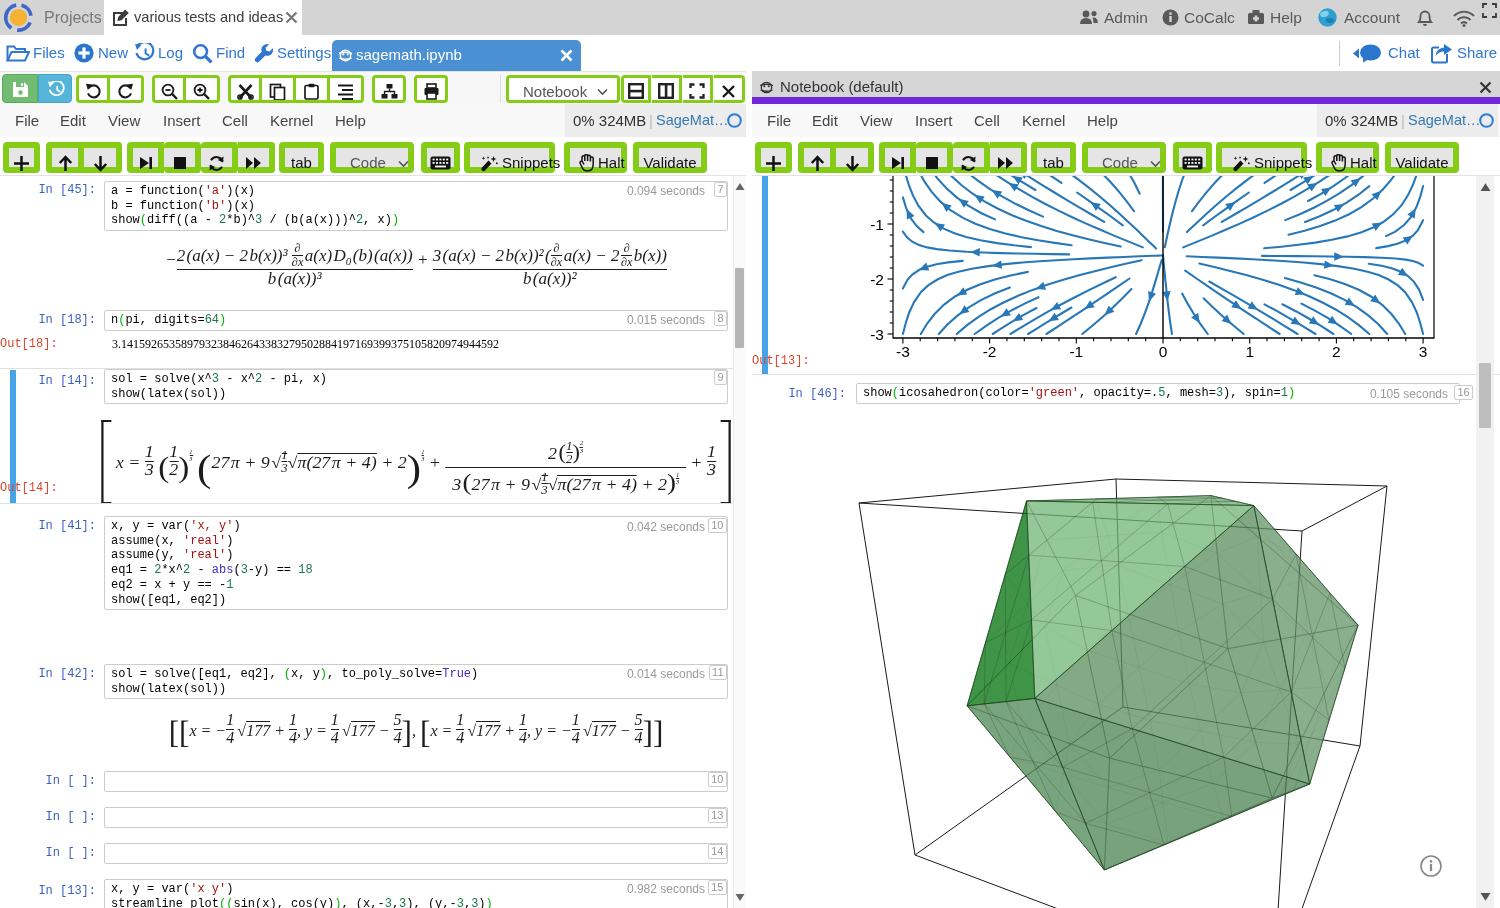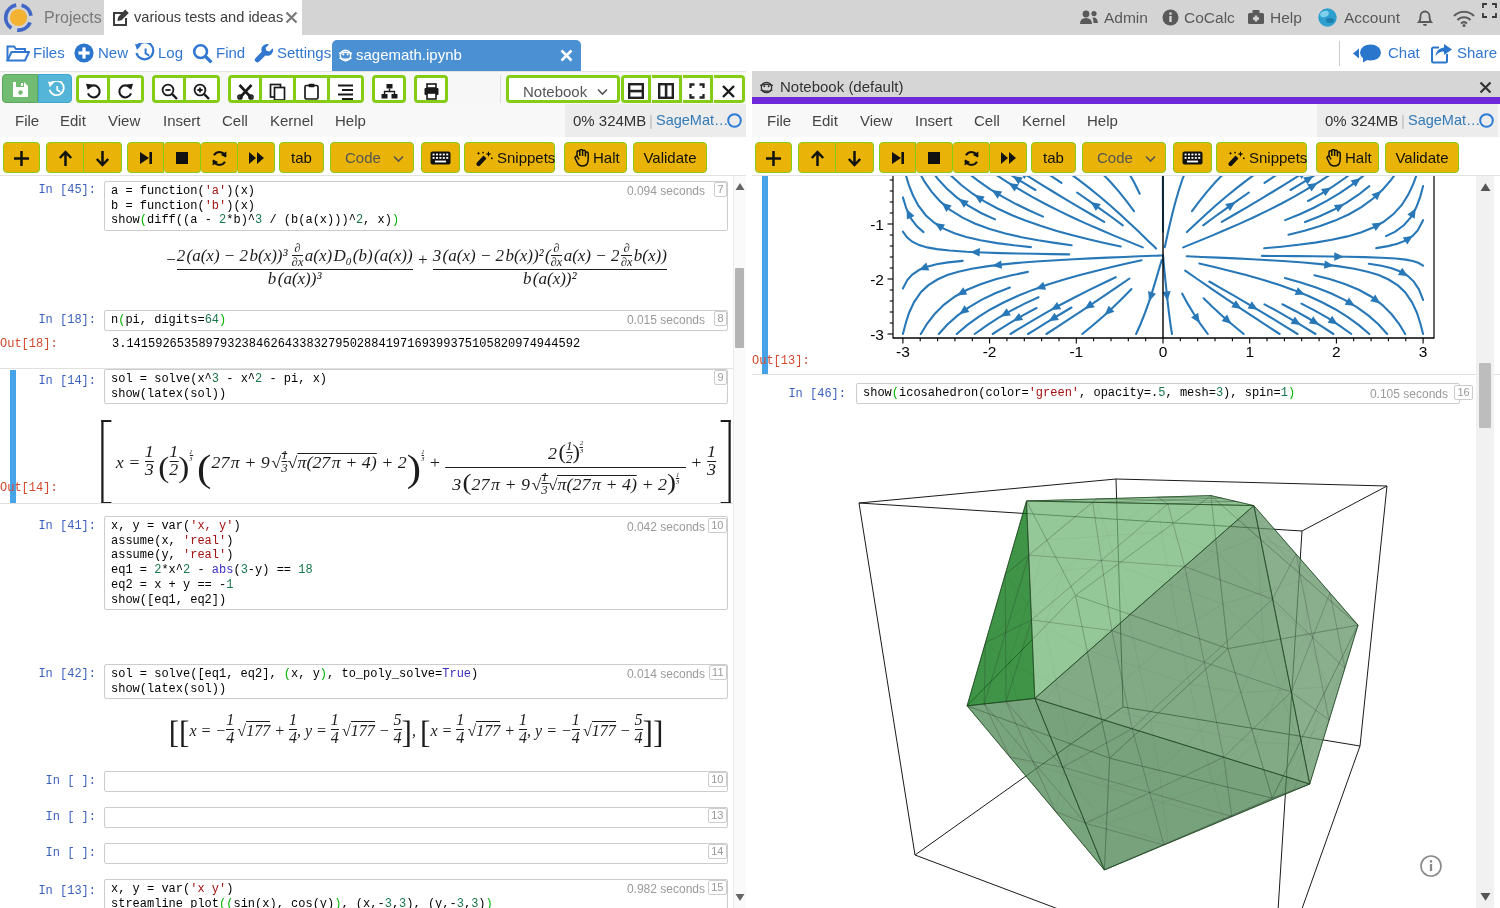--- a/index.html
+++ b/index.html
@@ -13,21 +13,21 @@
 .r2item{position:absolute;top:0;line-height:36px;font-size:15px;color:#3177d0;white-space:nowrap}
 #tab2{position:absolute;left:332px;top:5px;width:249px;height:31px;background:#4a90d2;border-radius:5px 5px 0 0;color:#fff}
 #tab2 .t{position:absolute;left:24px;top:0;line-height:30px;font-size:15px;white-space:nowrap}
 .panel-bg{position:absolute;background:#f7f7f7}
 .tbtn{position:absolute;height:28px;background:#fff;border:3px solid #84cc16;top:3px}
 .menurow{position:absolute;height:33px;background:#f8f8f8;font-size:15px;color:#454545}
 .menurow span{position:absolute;top:0;line-height:33px}
 .kinfo{position:absolute;top:0;height:33px;background:#ececec;line-height:33px;font-size:15px;color:#333}
 .kinfo .sg{color:#337ab7}
 .tb2{position:absolute;height:39px;background:#fff;border-bottom:1px solid #e2e2e2}
-.b2{position:absolute;top:5px;height:31px;background:#eab308;border:1px solid #84cc16;border-radius:4px;
+.b2{position:absolute;top:5px;height:31px;background:#e5e5e5;border:6px solid #84cc16;border-radius:4px;
  font-size:15px;color:#111;text-align:center}
 .b2 .lbl{line-height:29px}
 .cellbox{position:absolute;border:1px solid #ccc;border-radius:2px;background:#fff;width:624px}
 .cellbox pre{font-family:"Liberation Mono",monospace;font-size:12px;line-height:14.7px;padding:2px 0 2px 6px;color:#000}
 .inlab{position:absolute;font-family:"Liberation Mono",monospace;font-size:12px;color:#3a5fbc;width:96px;text-align:right}
 .outlab{position:absolute;font-family:"Liberation Mono",monospace;font-size:12px;color:#d2492e;width:100px;text-align:left}
 .secs{position:absolute;font-size:12px;color:#9a9a9a;white-space:nowrap}
 .badge{position:absolute;font-size:11px;color:#999;border:1px solid #ccc;background:#fff;padding:0 2.5px;line-height:13px;border-radius:2px}
 .s{color:#a11111}.n{color:#16764a}.bt{color:#3a2fc0}.mb{color:#00b300}
 .mathout{position:absolute;font-family:"Liberation Serif",serif;font-style:italic;color:#1c1c1c;text-align:center;white-space:nowrap}
@@ -518,21 +518,21 @@
 <div class="secs" style="right:41px;top:8px">0.094 seconds</div>
 <div class="badge" style="right:19px;top:6px">7</div>
 <div class="mathout" style="left:104px;top:66px;width:624px;font-size:17px">−<span class="frac" style="vertical-align:-1.1em"><span>2 (a(x) − 2 b(x))³ <span class="frac" style="font-size:72%;vertical-align:-0.4em"><span>∂</span><span>∂x</span></span> a(x) D<sub style="font-size:65%">0</sub> (b) (a(x))</span><span>b (a(x))³</span></span> + <span class="frac" style="vertical-align:-1.1em"><span>3 (a(x) − 2 b(x))² (<span class="frac" style="font-size:72%;vertical-align:-0.4em"><span>∂</span><span>∂x</span></span> a(x) − 2 <span class="frac" style="font-size:72%;vertical-align:-0.4em"><span>∂</span><span>∂x</span></span> b(x))</span><span>b (a(x))²</span></span></div>
 <div class="inlab" style="left:0;top:137px">In [18]:</div>
 <div class="cellbox" style="left:104px;top:134px;height:21px">
       <pre>n<span class="mb">(</span>pi, digits=<span class="n">64</span><span class="mb">)</span></pre>
     </div>
 <div class="secs" style="right:41px;top:137px">0.015 seconds</div>
 <div class="badge" style="right:19px;top:135px">8</div>
 <div class="outlab" style="left:0;top:161px">Out[18]:</div>
-<div style="position:absolute;left:112px;top:161px;font-family:Liberation Mono, monospace;font-size:12px;color:#000">3.141592653589793238462643383279502884197169399375105820974944592</div>
+<div style="position:absolute;left:112px;top:161px;font-family:Liberation Serif, serif;font-size:12px;color:#000">3.141592653589793238462643383279502884197169399375105820974944592</div>
 <div style="position:absolute;left:0;top:192px;width:746px;height:1px;background:#e0e0e0"></div>
 <div style="position:absolute;left:10px;top:194px;width:6px;height:133px;background:#47a3e8"></div>
 <div class="inlab" style="left:0;top:198px">In [14]:</div>
 <div class="cellbox" style="left:104px;top:193px;height:35px">
       <pre>sol = solve(x^<span class="n">3</span> - x^<span class="n">2</span> - pi, x)
 show(latex(sol))</pre>
     </div>
 <div class="badge" style="right:19px;top:194px">9</div>
 <div class="outlab" style="left:0;top:305px">Out[14]:</div>
 <div class="mathout" style="left:104px;top:244px;width:624px;font-size:16px;line-height:1"><span style="display:inline-block;transform:scaleX(1.12);transform-origin:50% 50%"><span class="lbr" style="margin-right:4px"></span><span style="display:inline-block;vertical-align:-0.15em">x = <span class="frac" style="vertical-align:-0.45em"><span>1</span><span>3</span></span> <span style="font-size:185%;vertical-align:-0.3em;font-style:normal;font-weight:300">(</span><span class="frac" style="vertical-align:-0.45em"><span>1</span><span>2</span></span><span style="font-size:185%;vertical-align:-0.3em;font-style:normal;font-weight:300">)</span><span class="up"><span class="frac" style="font-size:52%;vertical-align:0.2em"><span>1</span><span>3</span></span></span> <span style="font-size:240%;vertical-align:-0.35em;font-style:normal;font-weight:300">(</span>27 π + 9 <span class="rad">√<span class="bar"><span class="frac" style="font-size:72%;vertical-align:-0.35em"><span>1</span><span>3</span></span></span></span><span class="rad">√<span class="bar">π(27 π + 4)</span></span> + 2<span style="font-size:240%;vertical-align:-0.35em;font-style:normal;font-weight:300">)</span><span class="up"><span class="frac" style="font-size:52%;vertical-align:0.2em"><span>1</span><span>3</span></span></span> + <span class="frac" style="vertical-align:-1.4em"><span style="padding:2px 6px">2 <span style="font-size:125%;font-style:normal">(</span><span class="frac" style="font-size:72%;vertical-align:-0.35em"><span>1</span><span>2</span></span><span style="font-size:125%;font-style:normal">)</span><span class="up"><span class="frac" style="font-size:52%;vertical-align:0.2em"><span>2</span><span>3</span></span></span></span><span style="padding:2px 6px">3 <span style="font-size:150%;font-style:normal;font-weight:300">(</span>27 π + 9 <span class="rad">√<span class="bar"><span class="frac" style="font-size:72%;vertical-align:-0.35em"><span>1</span><span>3</span></span></span></span><span class="rad">√<span class="bar">π(27 π + 4)</span></span> + 2<span style="font-size:150%;font-style:normal;font-weight:300">)</span><span class="up"><span class="frac" style="font-size:52%;vertical-align:0.2em"><span>1</span><span>3</span></span></span></span></span> + <span class="frac" style="vertical-align:-0.45em"><span>1</span><span>3</span></span></span><span class="rbr" style="margin-left:4px"></span></span></div>

